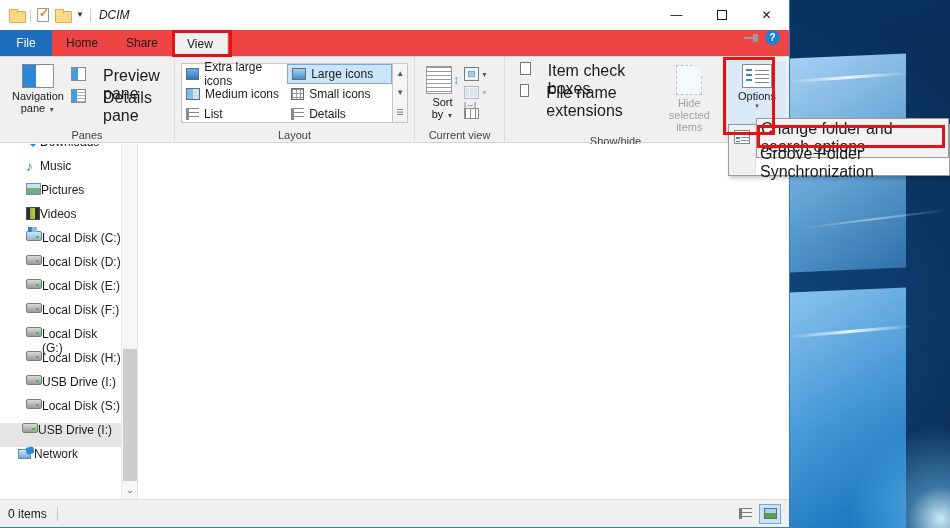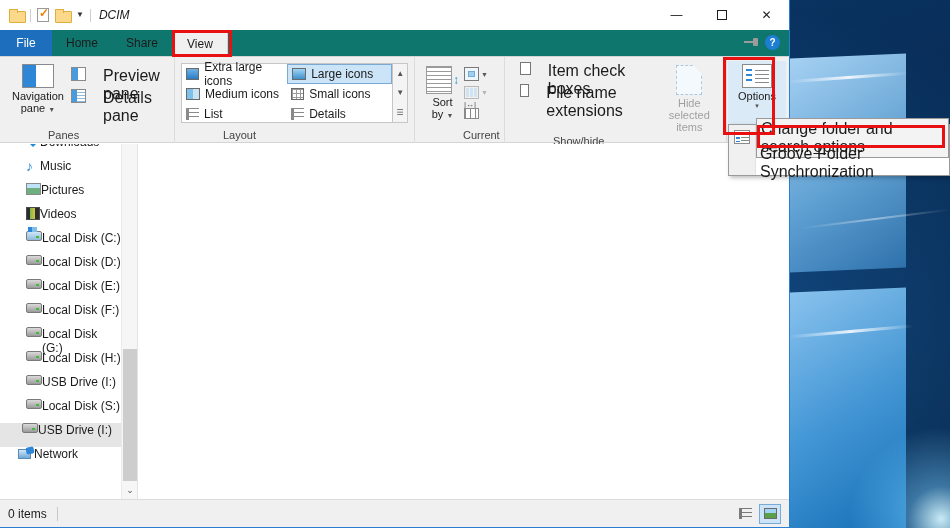--- a/index.html
+++ b/index.html
@@ -49,39 +49,39 @@
     background:#fcd88b; border:1px solid #e0ae3e; border-bottom:none; border-radius:1px 1px 0 0; }
   .props-ic{ width:12px; height:14px; background:#fdfdfd; border:1px solid #9a9a9a; position:relative; }
   .props-ic:after{ content:"✓"; position:absolute; left:1px; top:-3px; font-size:12px; color:#e8820c; font-weight:bold; }
   .qat-arrow{ font-size:8px; color:#333; line-height:1; }
   #wintitle{ font-size:12px; color:#1b1b1b; margin-left:8px;font-style:italic; }
   #wincontrols{ margin-left:auto; display:flex; height:30px; }
   #wincontrols div{ width:45px; height:30px; display:flex; align-items:center; justify-content:center;
     font-size:12px; color:#1b1b1b; }
 
   
-  #tabsrow{ height:26px; display:flex; align-items:center; position:relative; background:#0f766e; }
+  #tabsrow{ height:26px; display:flex; align-items:flex-start; position:relative; background:#ef4444; }
   #tab-file{ width:52px; height:26px; background:#1d6fbe; color:#fff; font-size:12px;
     display:flex; align-items:center; justify-content:center; }
   .tab{ height:26px; padding:0 14px; display:flex; align-items:center; justify-content:center;
     font-size:12px; color:#1b1b1b; }
   .tab.active{ background:#f0f0f0; border:1px solid #d4d4d4; border-bottom:none; }
   #ribbon-tools{ margin-left:auto; display:flex; align-items:center; gap:6px; padding-right:9px; padding-bottom:2px; }
   .pin-ic{ width:16px; height:12px; position:relative; }
   .pin-ic:before{ content:""; position:absolute; left:1px; top:5px; width:10px; height:2px; background:#9b9b9b; }
   .pin-ic:after{ content:""; position:absolute; left:10px; top:2px; width:5px; height:8px; background:#9b9b9b; border-radius:1px; }
   .help-ic{ width:15px; height:15px; border-radius:50%; background:#1d7fd4; color:#fff;
     font-size:10px; font-weight:bold; display:flex; align-items:center; justify-content:center; }
 
   
   #ribbon{ height:87px; background:#f0f0f0; border-top:1px solid #d4d4d4;
     border-bottom:1px solid #d4d4d4; display:flex; position:relative; }
   .rgroup{ display:flex; flex-direction:column; height:86px; border-right:1px solid #dcdcdc; position:relative; }
   .rgroup-body{ flex:1; display:flex; align-items:flex-start; padding:4px 6px 0; }
-  .rgroup-label{ height:16px; font-size:11px; color:#444; line-height:16px;margin-left:48px; }
+  .rgroup-label{ height:16px; font-size:11px; color:#444; text-align:center; line-height:16px; }
 
   
   .bigbtn{ width:66px; display:flex; flex-direction:column; align-items:center; padding-top:3px; cursor:default; }
   .bigbtn .glyph{ margin-bottom:2px; }
   .bigbtn .lbl{ font-size:11px; text-align:center; line-height:12px; color:#1b1b1b; }
   .navpane-ic{ width:32px; height:24px; border:1px solid #8a8a8a; background:#fff; display:flex; }
   .navpane-ic i{ display:block; width:13px; background:#2e87d6; }
   
   .smallrow{ display:flex; gap:17px; height:22px; font-size:16px; padding:0 3px; }
   .smallrow .mini{ flex:0 0 auto; }

